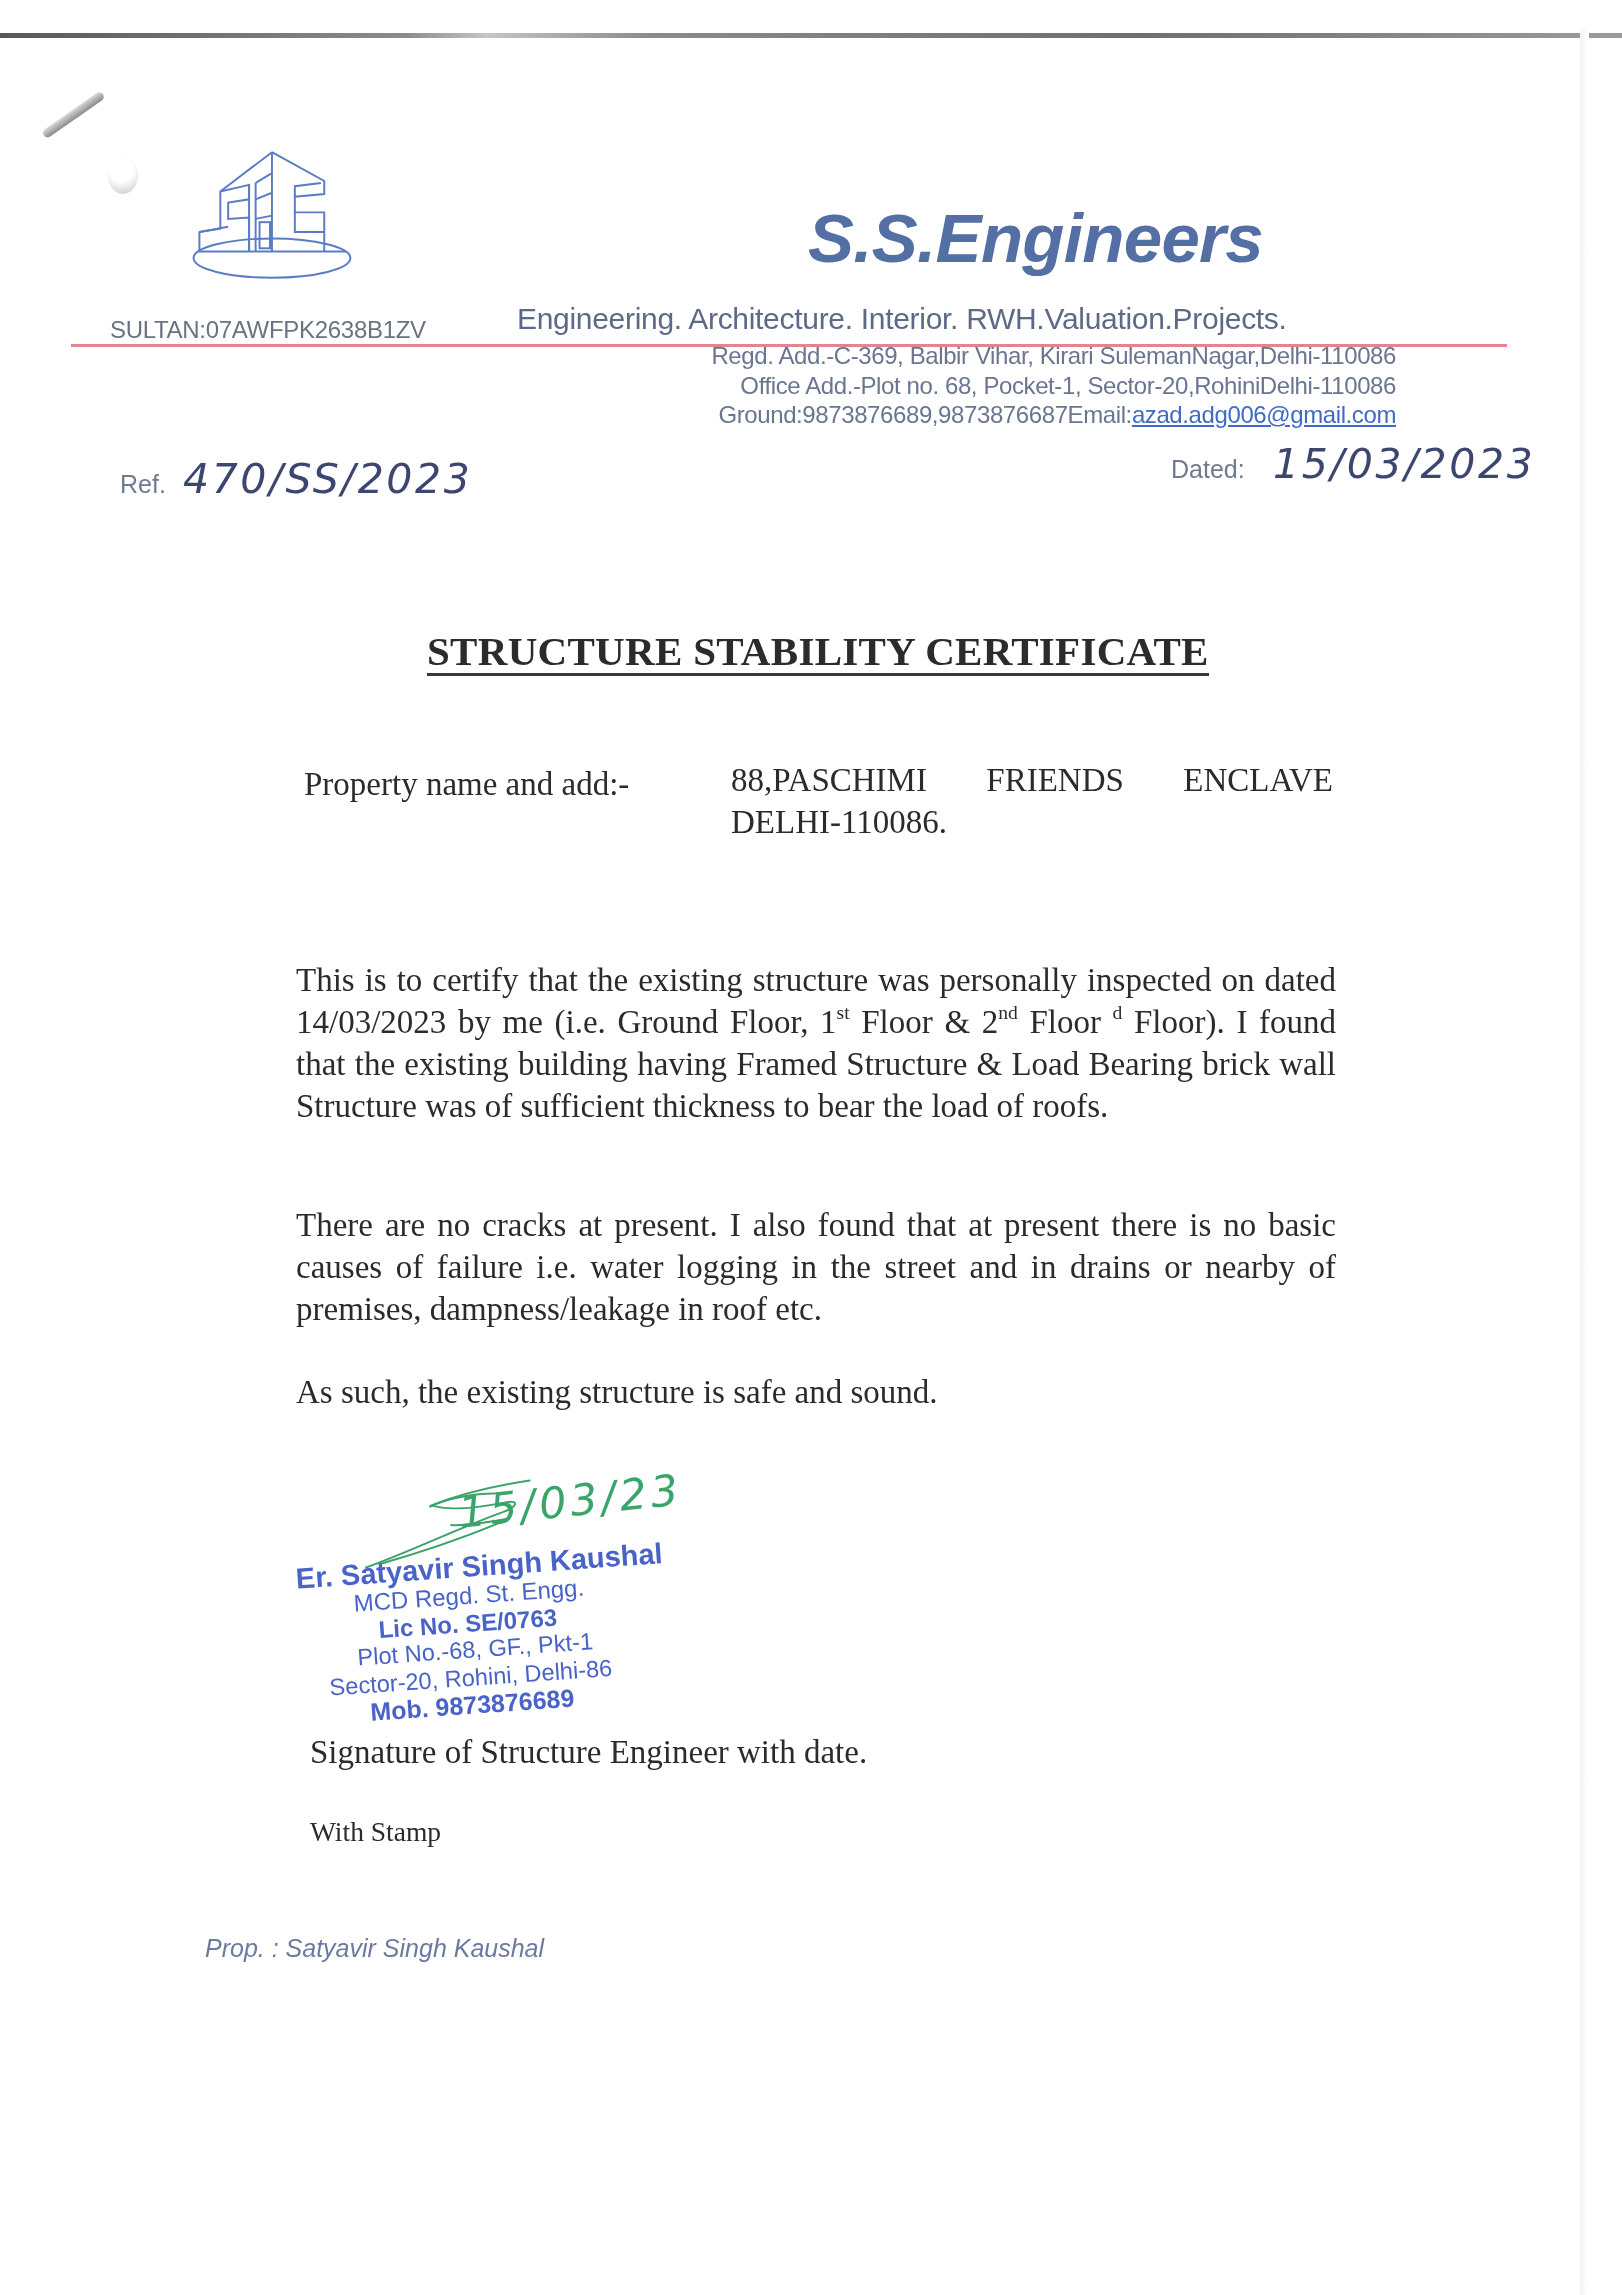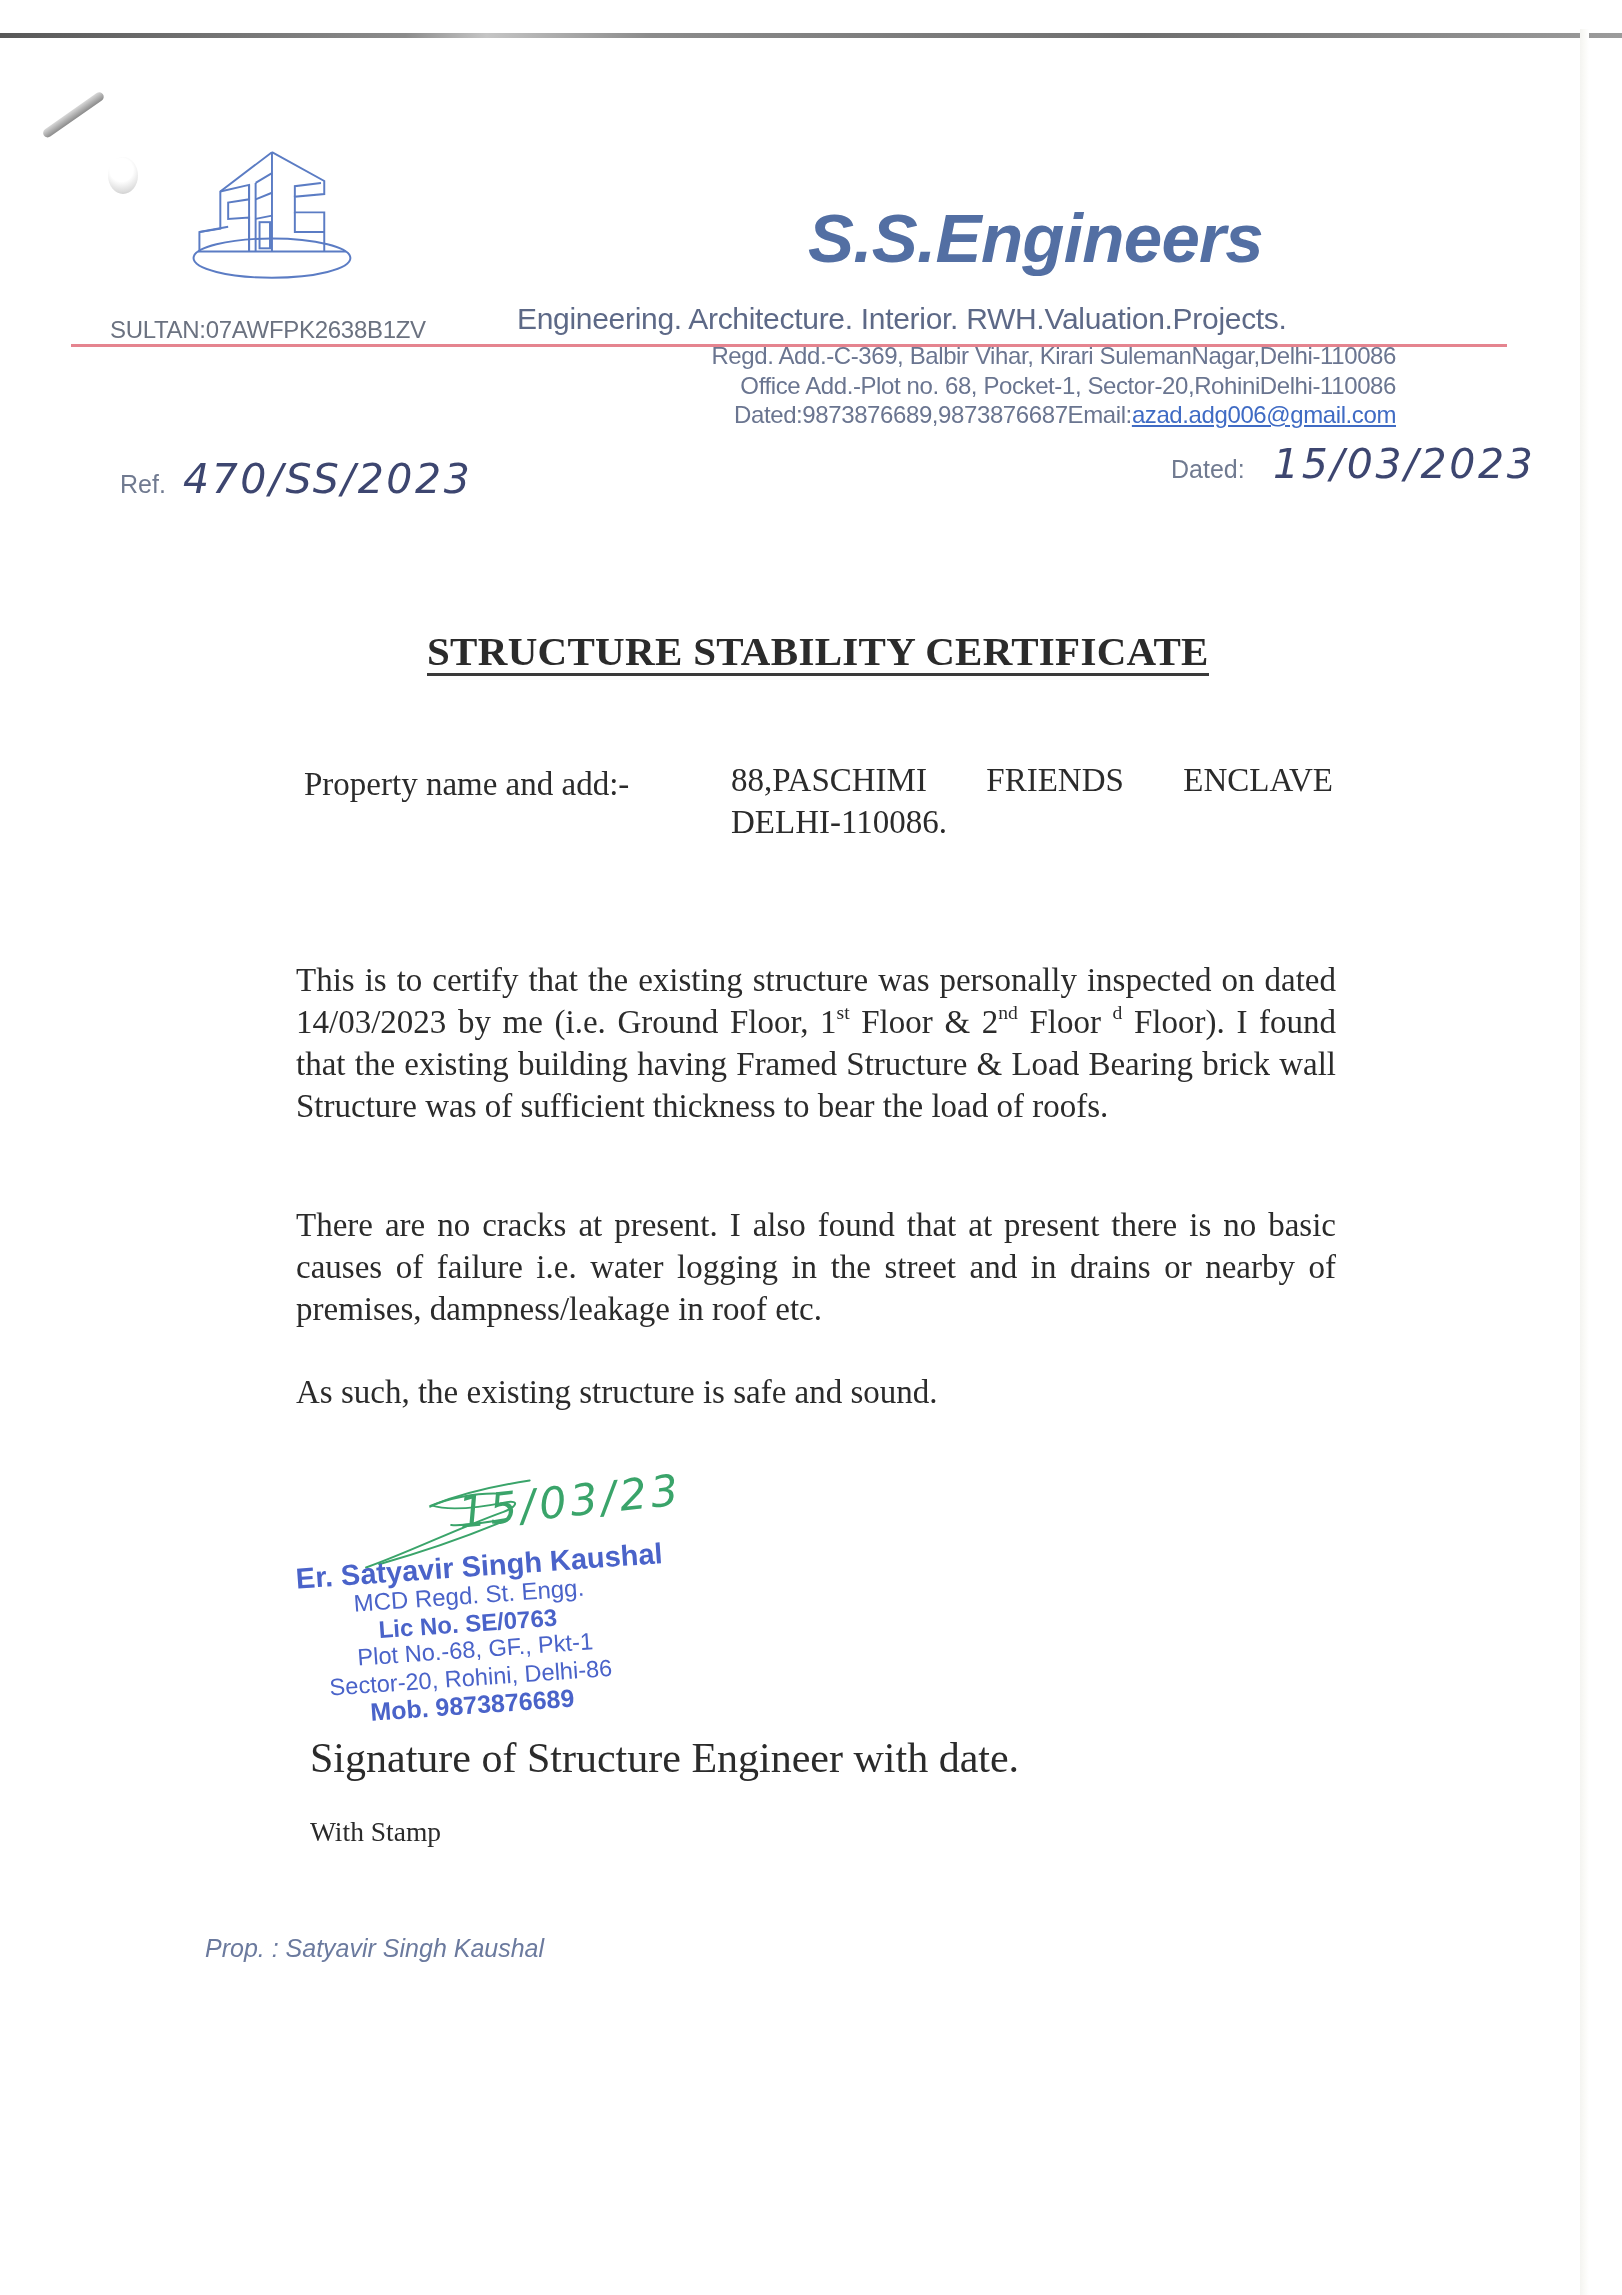--- a/index.html
+++ b/index.html
@@ -57,21 +57,21 @@
   .stamp { left: 288px; top: 1466px; width: 406px; height: 249px; transform: rotate(-4deg); transform-origin: left top; }
   .stamp-line { font-family: "Liberation Sans", sans-serif; color: #4a63c9; white-space: nowrap; position: absolute; }
   .stamp-name { left: 0; top: 97px; font-size: 29px; font-weight: bold; }
   .stamp-l2 { left: 56px; top: 128px; font-size: 24px; }
   .stamp-l3 { left: 79px; top: 156px; font-size: 24px; font-weight: bold; }
   .stamp-l4 { left: 56px; top: 183px; font-size: 23.6px; }
   .stamp-l5 { left: 26px; top: 211px; font-size: 23.6px; }
   .stamp-l6 { left: 65px; top: 237px; font-size: 25px; font-weight: bold; }
   .sign-svg { left: 353px; top: 1466px; width: 301px; height: 118px; }
 
-  .sig-label { left: 310px; top: 1734px; font-size: 42px; }
+  .sig-label { left: 310px; top: 1734px; font-size: 33px; }
   .with-stamp { left: 310px; top: 1816px; font-size: 27.5px; }
   .prop-footer { left: 205px; top: 1934px; font-family: "Liberation Sans", sans-serif; font-size: 25px; color: #6b7a9e; font-style: italic; }
 </style>
 </head>
 <body>
 
 <div class="abs top-rule"></div>
 <div class="abs right-edge"></div>
 <div class="abs staple-mark"></div>
 <div class="abs punch-hole"></div>
@@ -89,21 +89,21 @@
   <path d="M160 76 L160 60 L200 55 M160 100 L160 130 L205 130"></path>
   <rect x="106" y="115" width="16" height="40"></rect>
 </svg>
 
 <div class="abs brand">S.S.Engineers</div>
 <div class="abs gstin">SULTAN:07AWFPK2638B1ZV</div>
 <div class="abs tagline">Engineering. Architecture. Interior. RWH.Valuation.Projects.</div>
 <div class="abs red-rule"></div>
 <div class="abs addr l1">Regd. Add.-C-369, Balbir Vihar, Kirari SulemanNagar,Delhi-110086</div>
 <div class="abs addr l2">Office Add.-Plot no. 68, Pocket-1, Sector-20,RohiniDelhi-110086</div>
-<div class="abs addr l3"><span>Dated:9873876689,9873876687Email:</span><span class="email">azad.adg006@gmail.com</span></div>
+<div class="abs addr l3"><span>Ground:9873876689,9873876687Email:</span><span class="email">azad.adg006@gmail.com</span></div>
 
 <div class="abs ref-label">Ref.</div>
 <div class="abs hand ref-value">470/SS/2023</div>
 <div class="abs date-label">Dated:</div>
 <div class="abs hand date-value">15/03/2023</div>
 
 <div class="abs title serif-text">STRUCTURE STABILITY CERTIFICATE</div>
 
 <div class="abs serif-text prop-label">Property name and add:-</div>
 <div class="abs serif-text prop-value">

